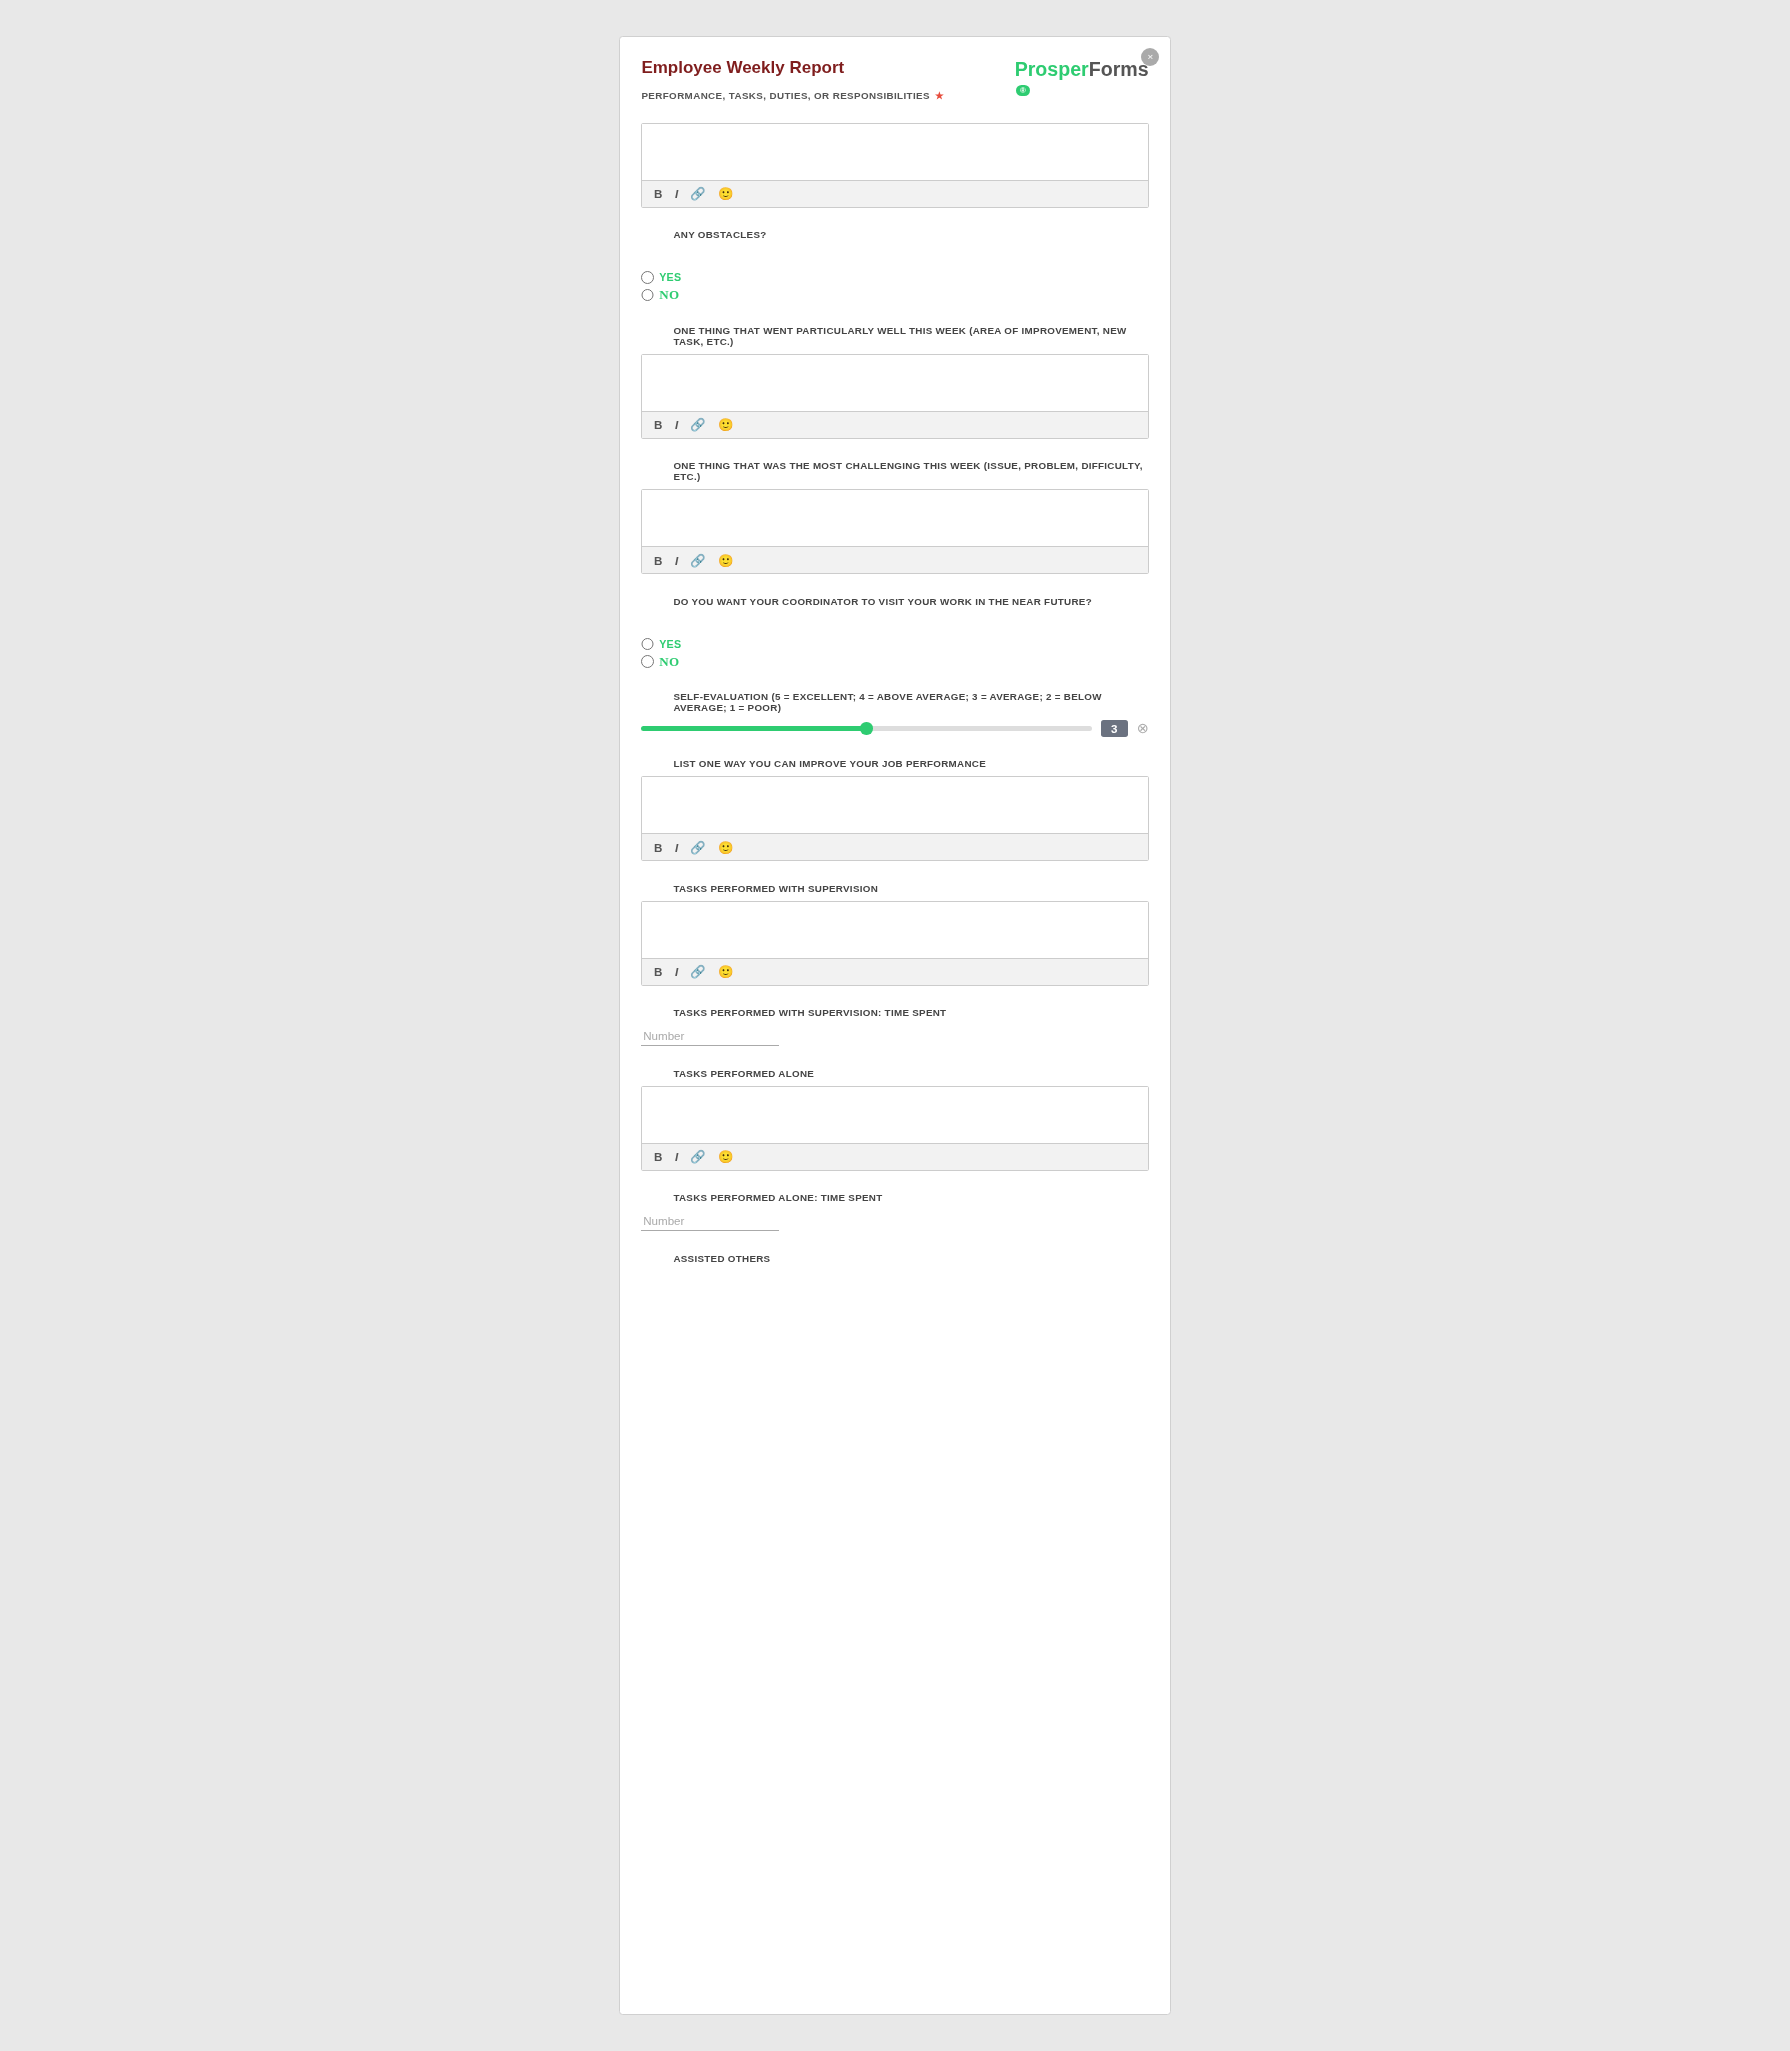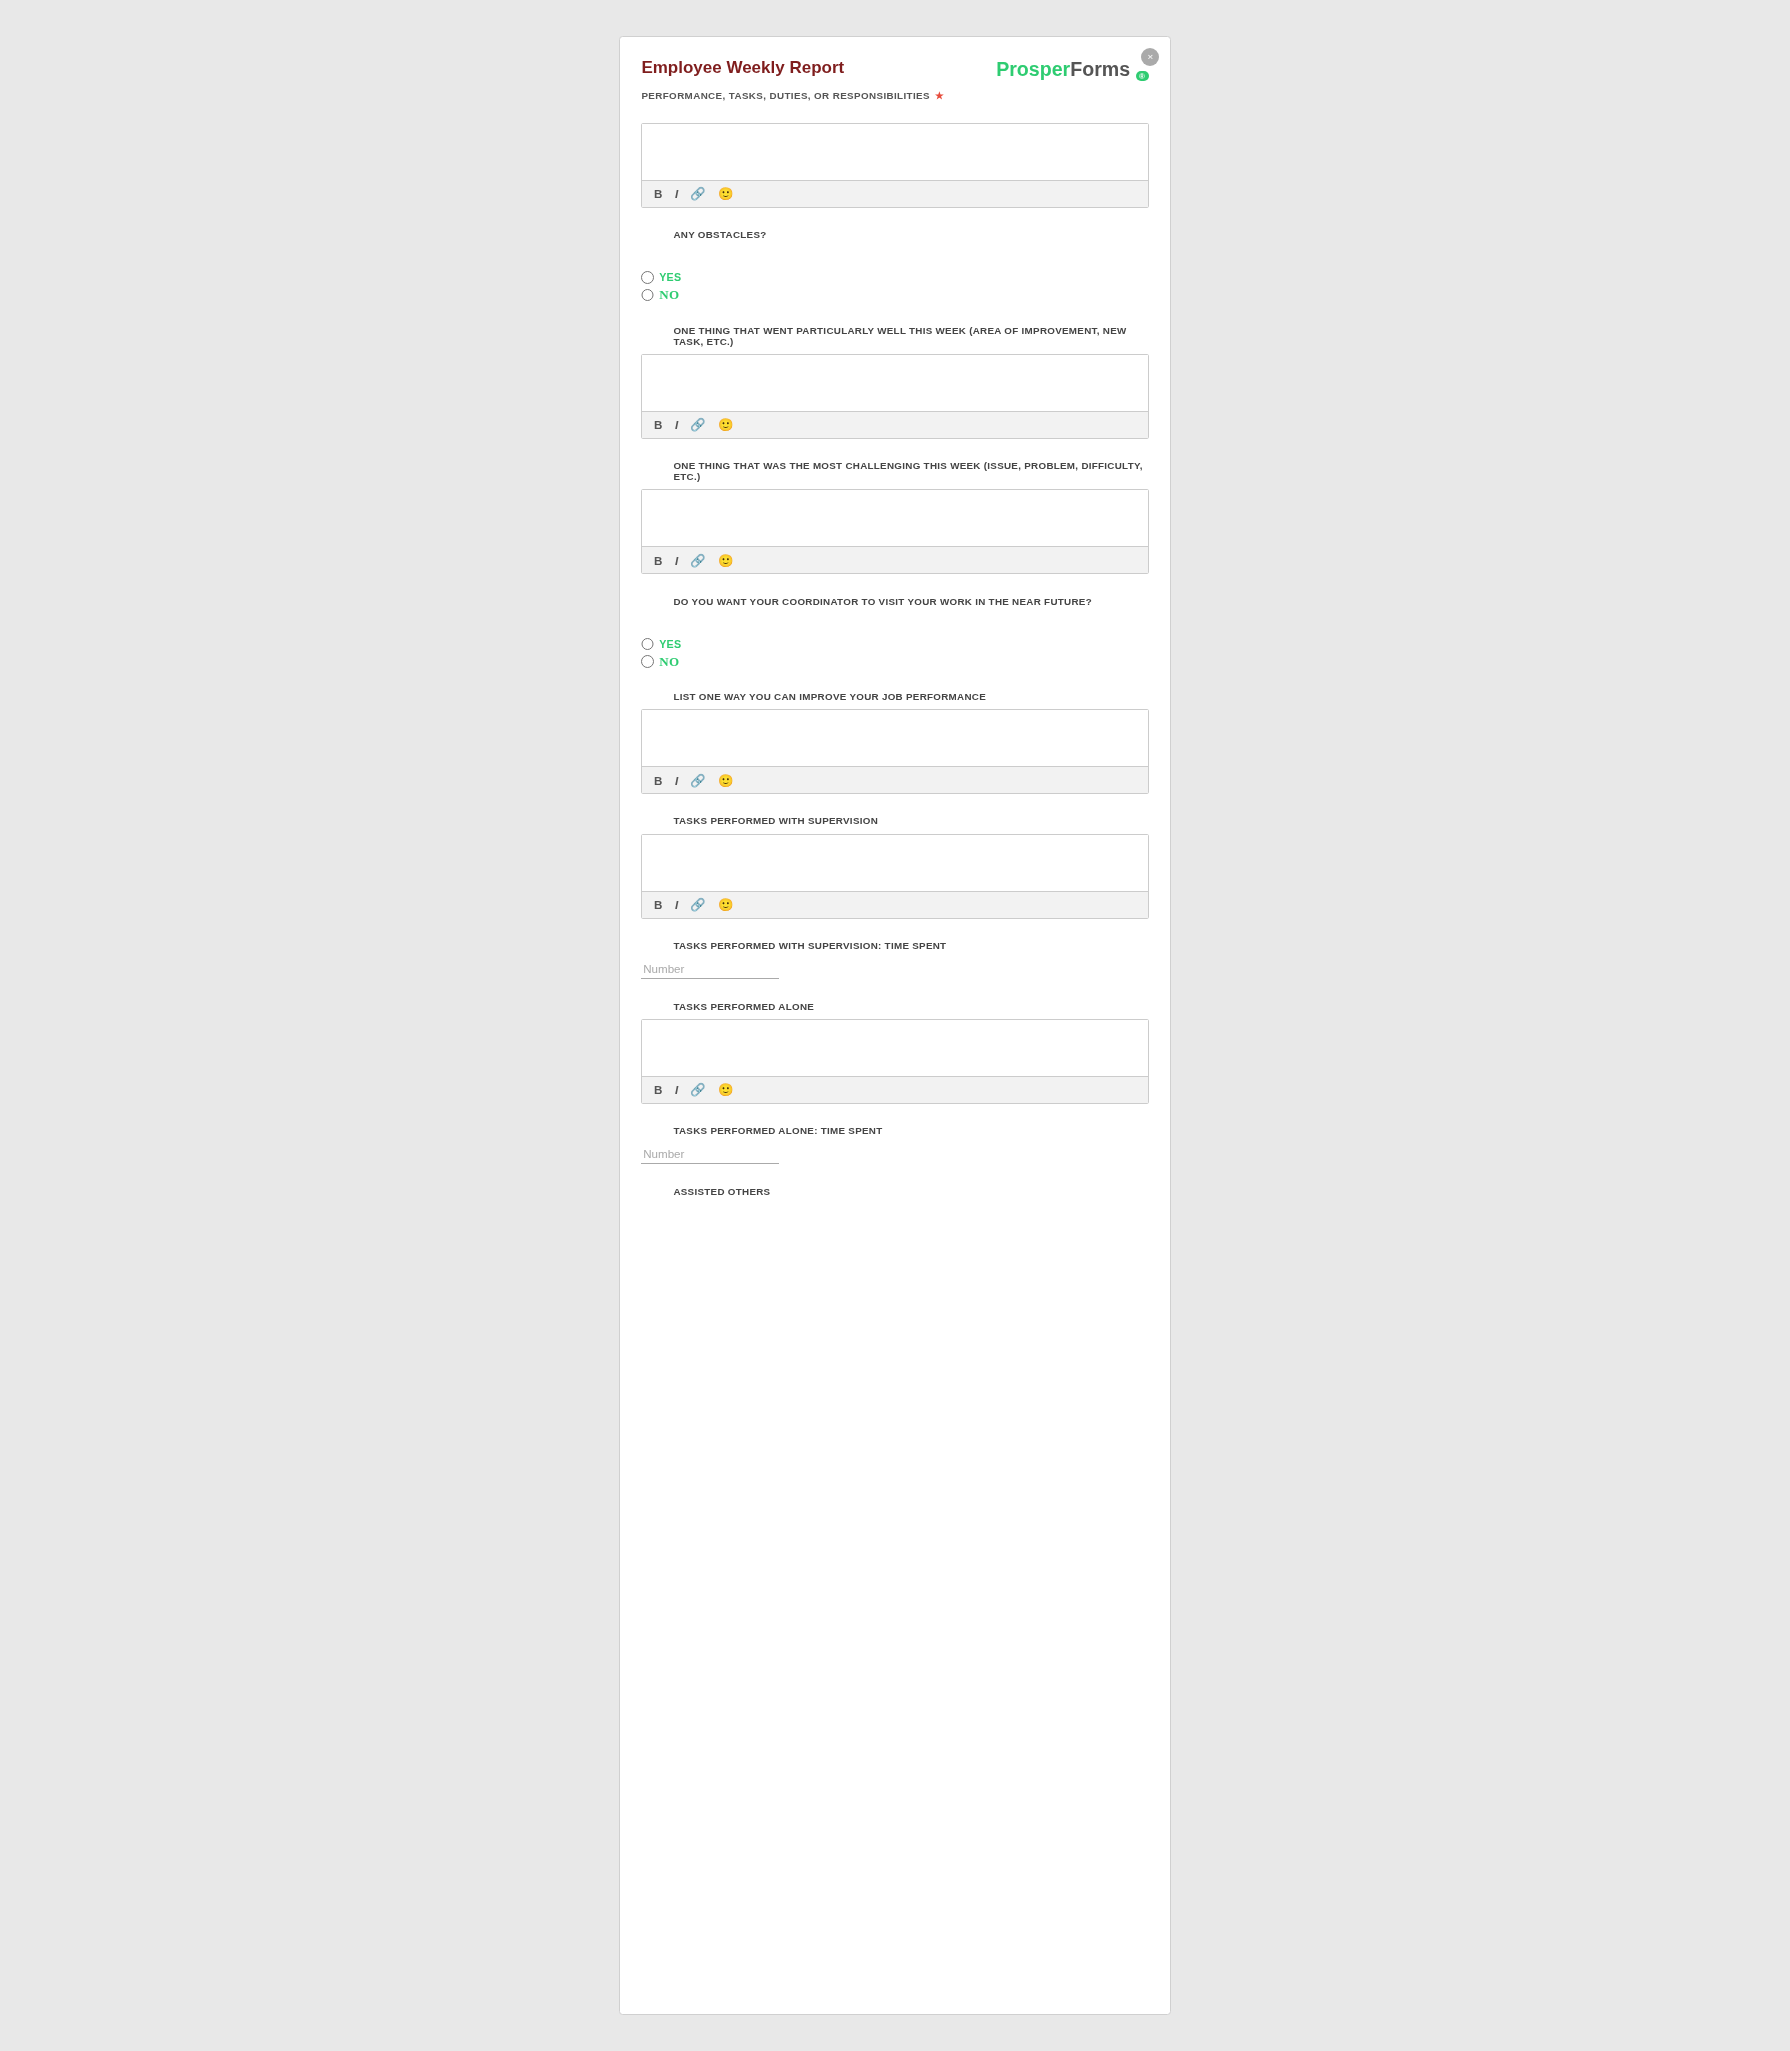--- a/index.html
+++ b/index.html
@@ -51,22 +51,23 @@
       letter-spacing: 0.4px;
     }
 
     .required-star {
       color: #e74c3c;
       margin-left: 1.8px;
     }
 
     .logo-area {
       display: flex;
-      align-items: flex-end;
+      align-items: flex-start;
       gap: 3.6px;
+      flex-direction: column;
     }
 
     .logo-text {
       font-size: 19.6px;
       font-weight: bold;
     }
 
     .logo-prosper {
       color: #2ecc71;
     }
@@ -341,20 +342,28 @@
         <input type="radio" name="coordinator" value="yes" style="">
         <span class="radio-label-yes">YES</span>
       </label>
       <label class="radio-option">
         <input type="radio" name="coordinator" value="no" style="">
         <span class="radio-label-no">NO</span>
       </label>
     </div>
   </div>
 
+  <div class="field-group">
+    <div class="field-label">SELF-EVALUATION (5 = EXCELLENT; 4 = ABOVE AVERAGE; 3 = AVERAGE; 2 = BELOW AVERAGE; 1 = POOR)</div>
+    <div class="slider-container">
+      <input type="range" min="1" max="5" value="3" style="flex: 1 1 0%; background: linear-gradient(to right, rgb(46, 204, 113) 50%, rgb(221, 221, 221) 50%);">
+      <div class="slider-value-box">3</div>
+      <button class="slider-clear">⊗</button>
+    </div>
+  </div>
 
   <div class="field-group">
     <div class="field-label">LIST ONE WAY YOU CAN IMPROVE YOUR JOB PERFORMANCE</div>
     <div class="rich-editor">
       <textarea class="editor-area" rows="3" style=""></textarea>
       <div class="editor-toolbar">
         <button class="toolbar-btn">B</button>
         <button class="toolbar-btn toolbar-btn-italic">I</button>
         <button class="toolbar-btn toolbar-btn-link">🔗</button>
         <button class="toolbar-btn toolbar-btn-emoji">🙂</button>

